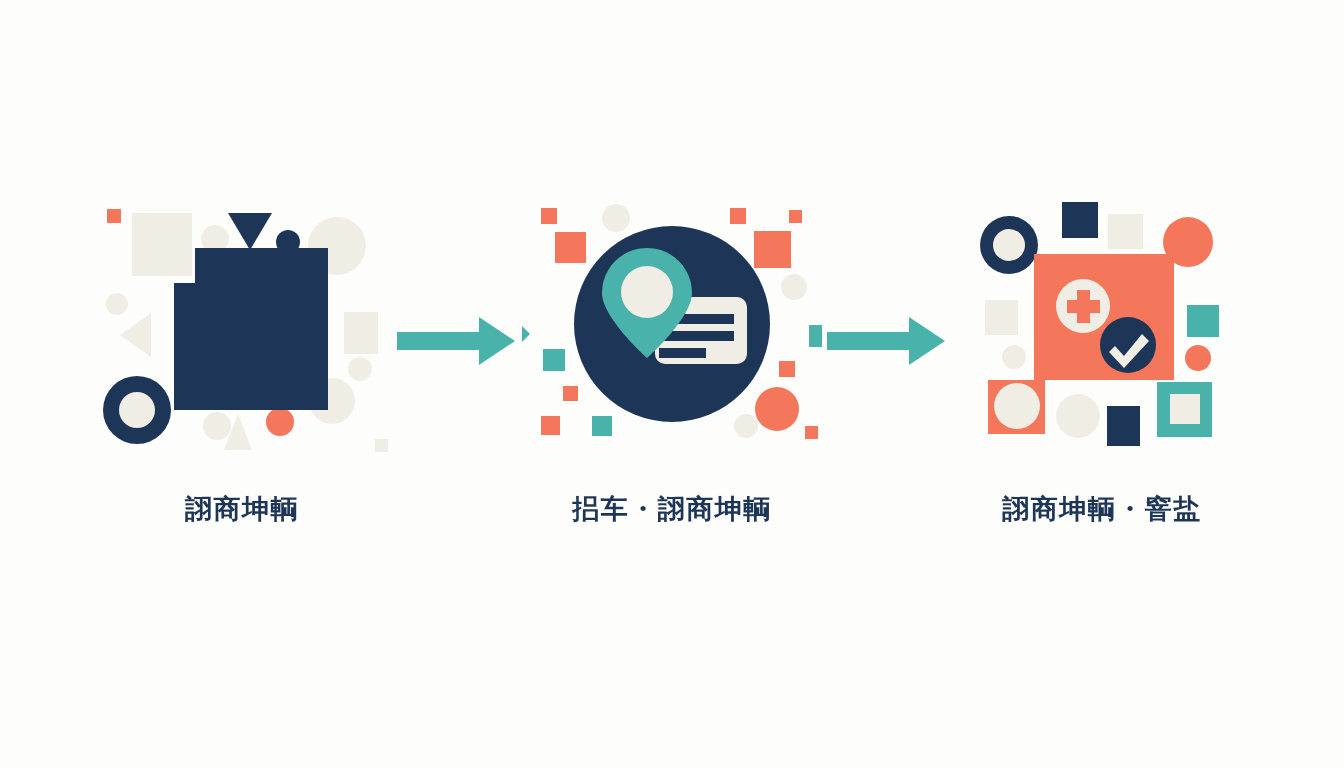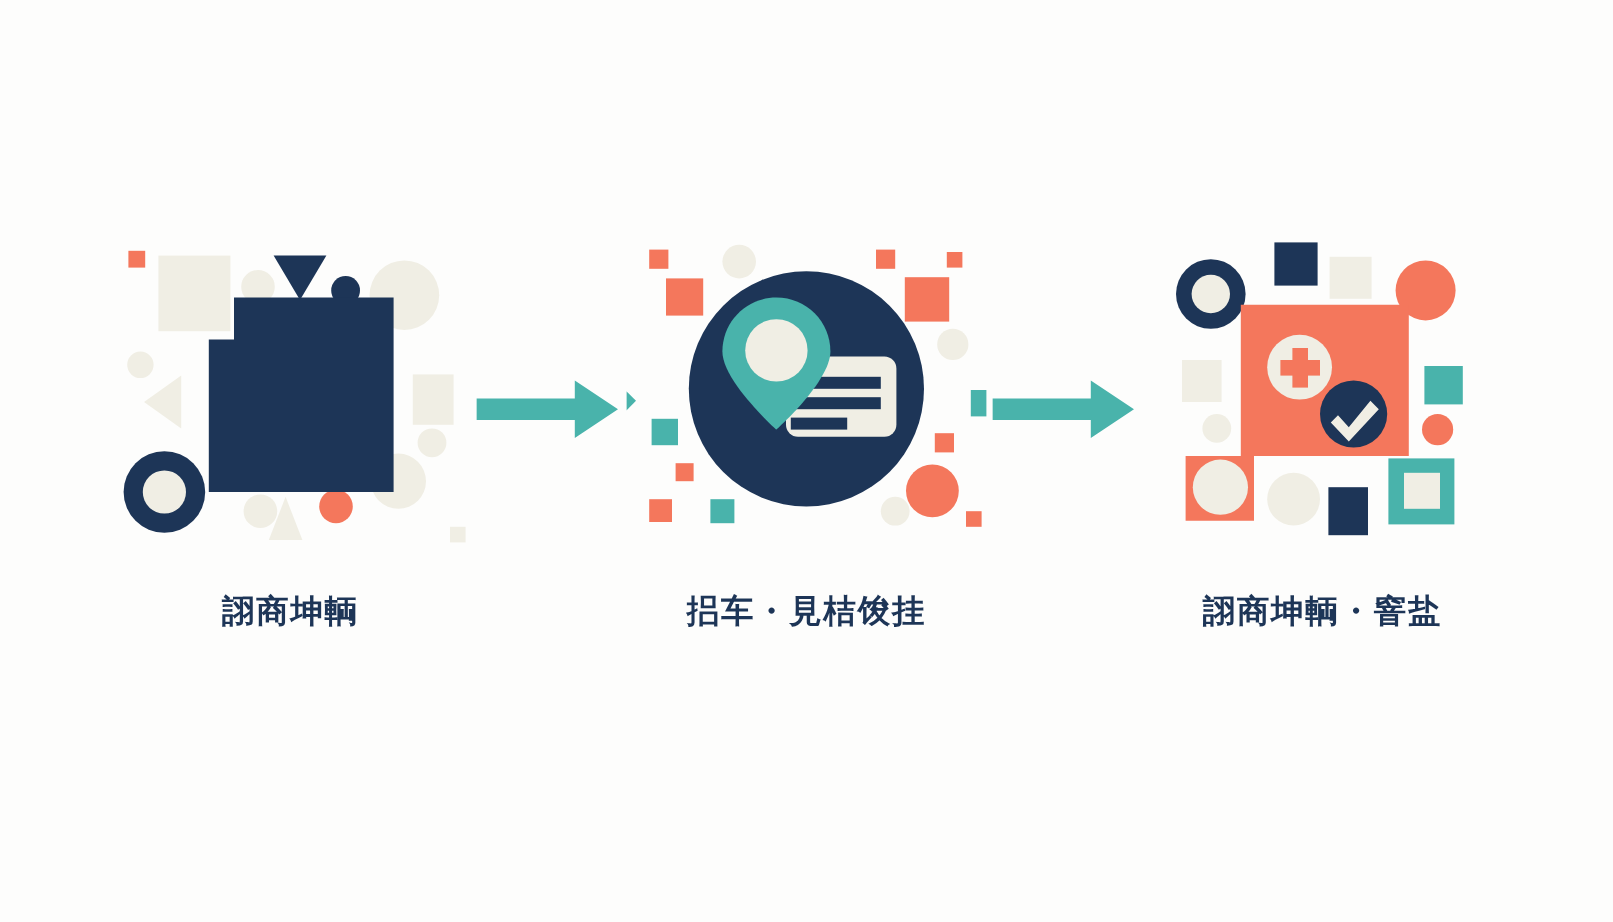--- a/index.html
+++ b/index.html
@@ -138,21 +138,21 @@
 
           <rect x="133" y="103" width="92" height="67" rx="10" fill="#f0eee4"></rect>
           <rect x="147" y="120" width="65" height="10" fill="#1d3557"></rect>
           <rect x="140" y="137" width="72" height="10" fill="#1d3557"></rect>
           <rect x="137" y="154" width="47" height="10" fill="#1d3557"></rect>
 
           <path d="M125 54 C150 54 170 74 170 99 C170 124 125 164 125 164 C125 164 80 124 80 99 C80 74 100 54 125 54 Z" fill="#49b3ab"></path>
           <circle cx="125" cy="98" r="26" fill="#f0eee4"></circle>
         </svg>
       </div>
-      <div class="caption">捛车・見桔馂挂</div>
+      <div class="caption">捛车・詡商坤輌</div>
     </div>
 
     <div class="connector">
       <svg width="120" height="52" viewBox="0 0 120 52" xmlns="http://www.w3.org/2000/svg">
         <path d="M0 17 L82 17 L82 2 L118 26 L82 50 L82 35 L0 35 Z" fill="#49b3ab"></path>
       </svg>
     </div>
 
     <div class="step">
       <div class="art">

